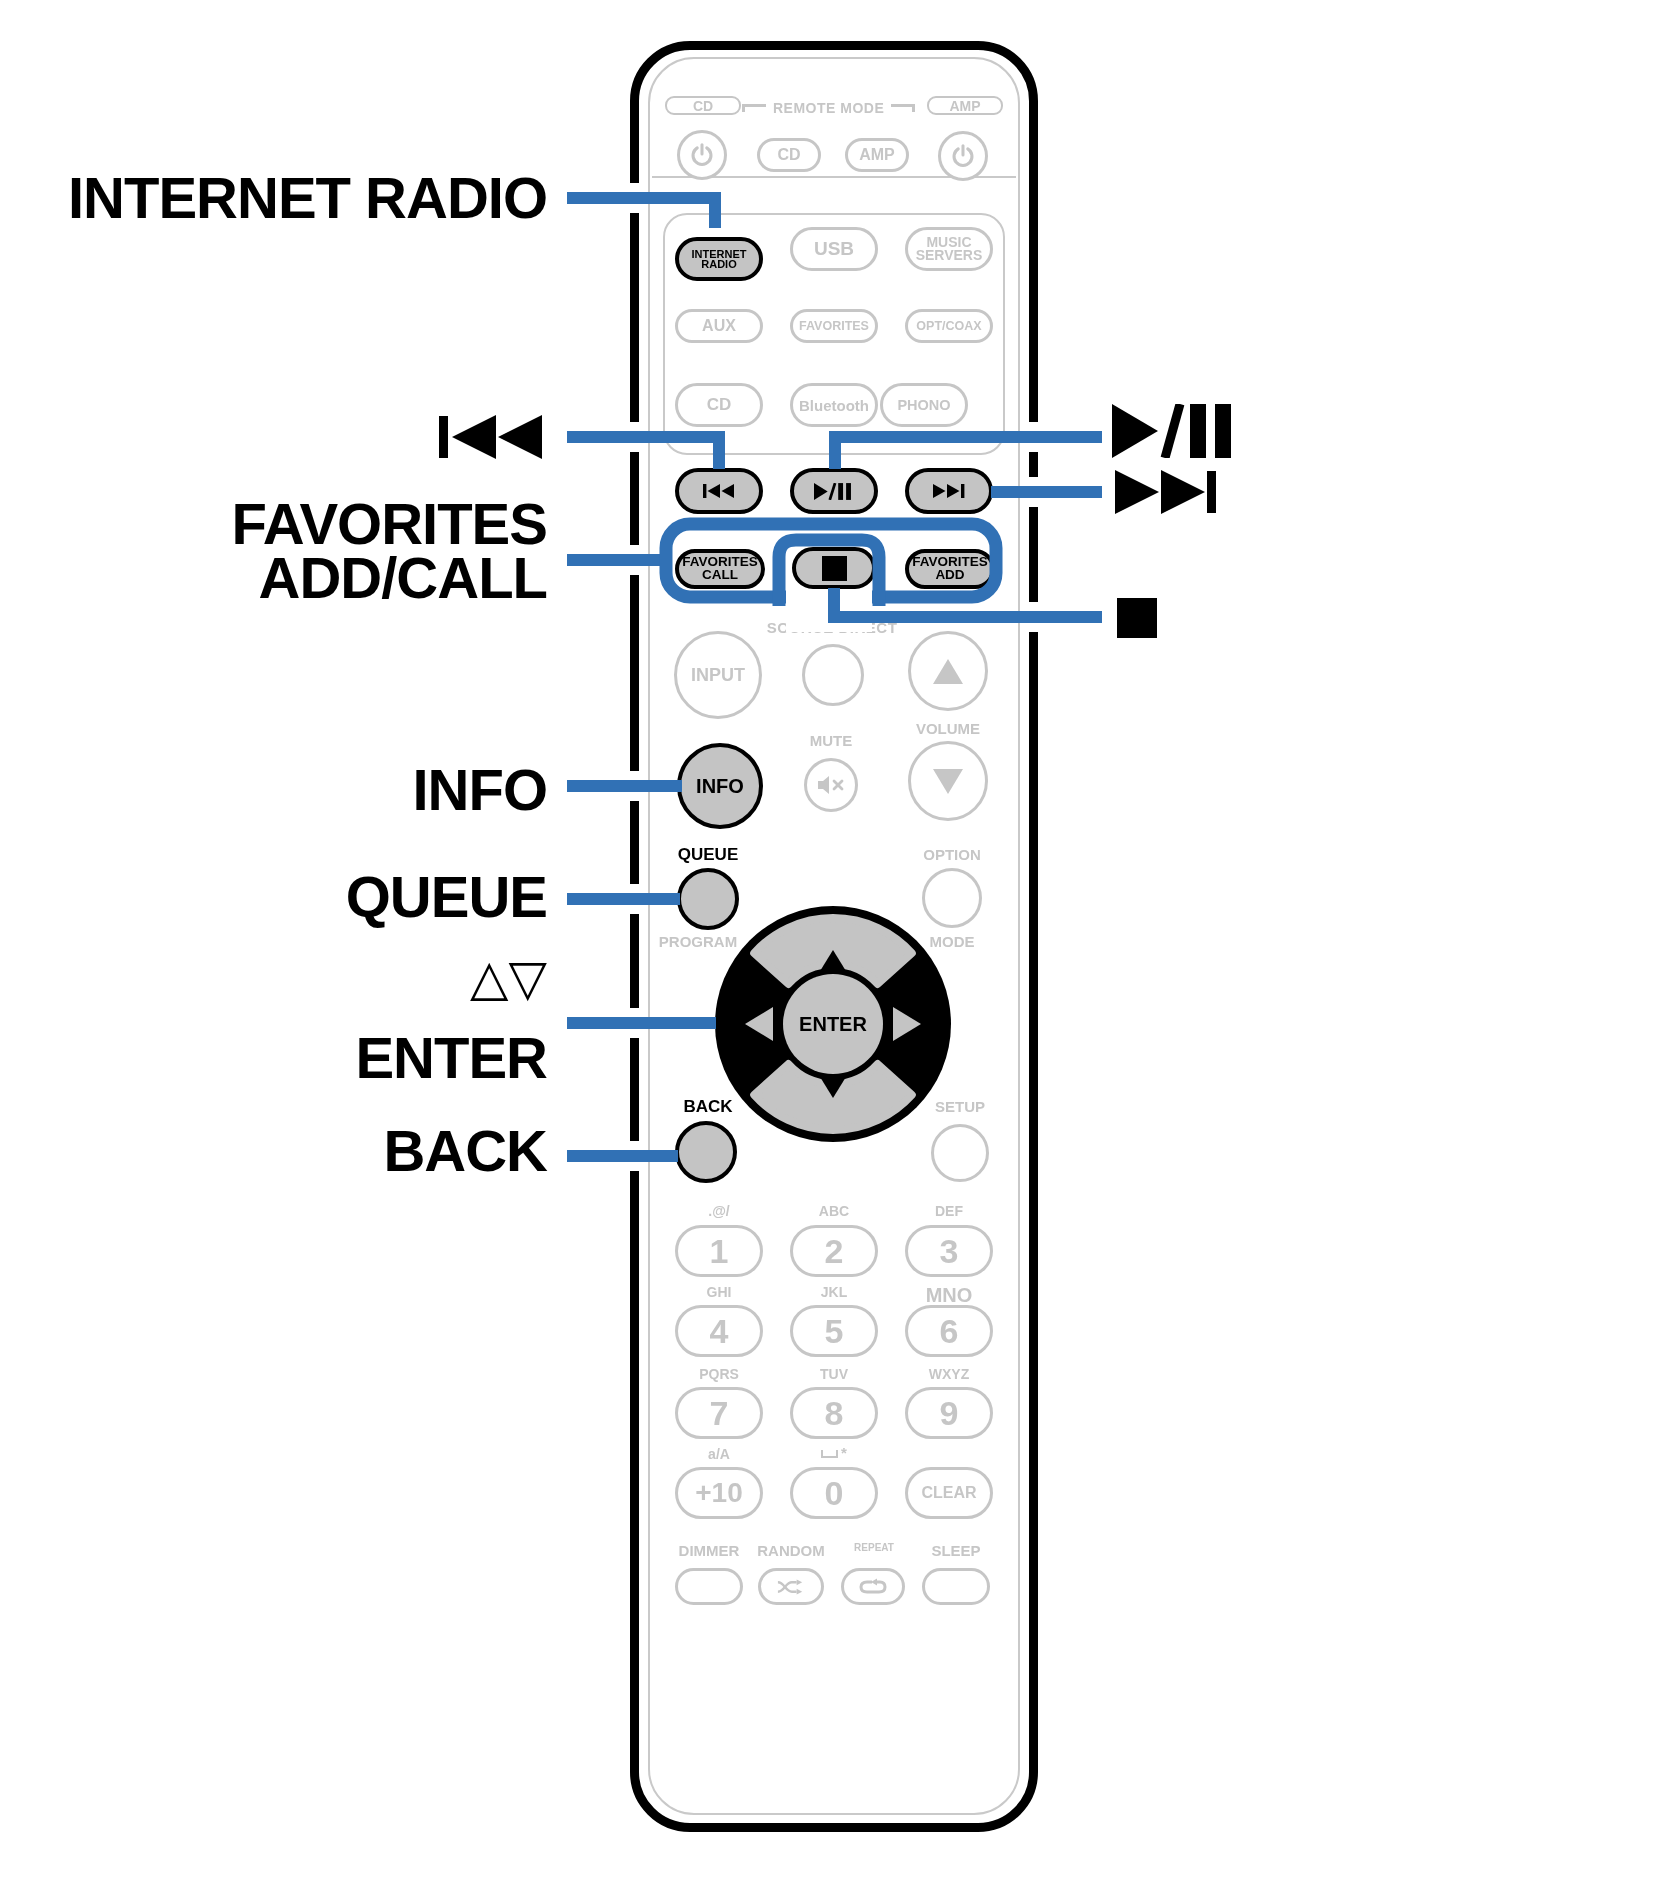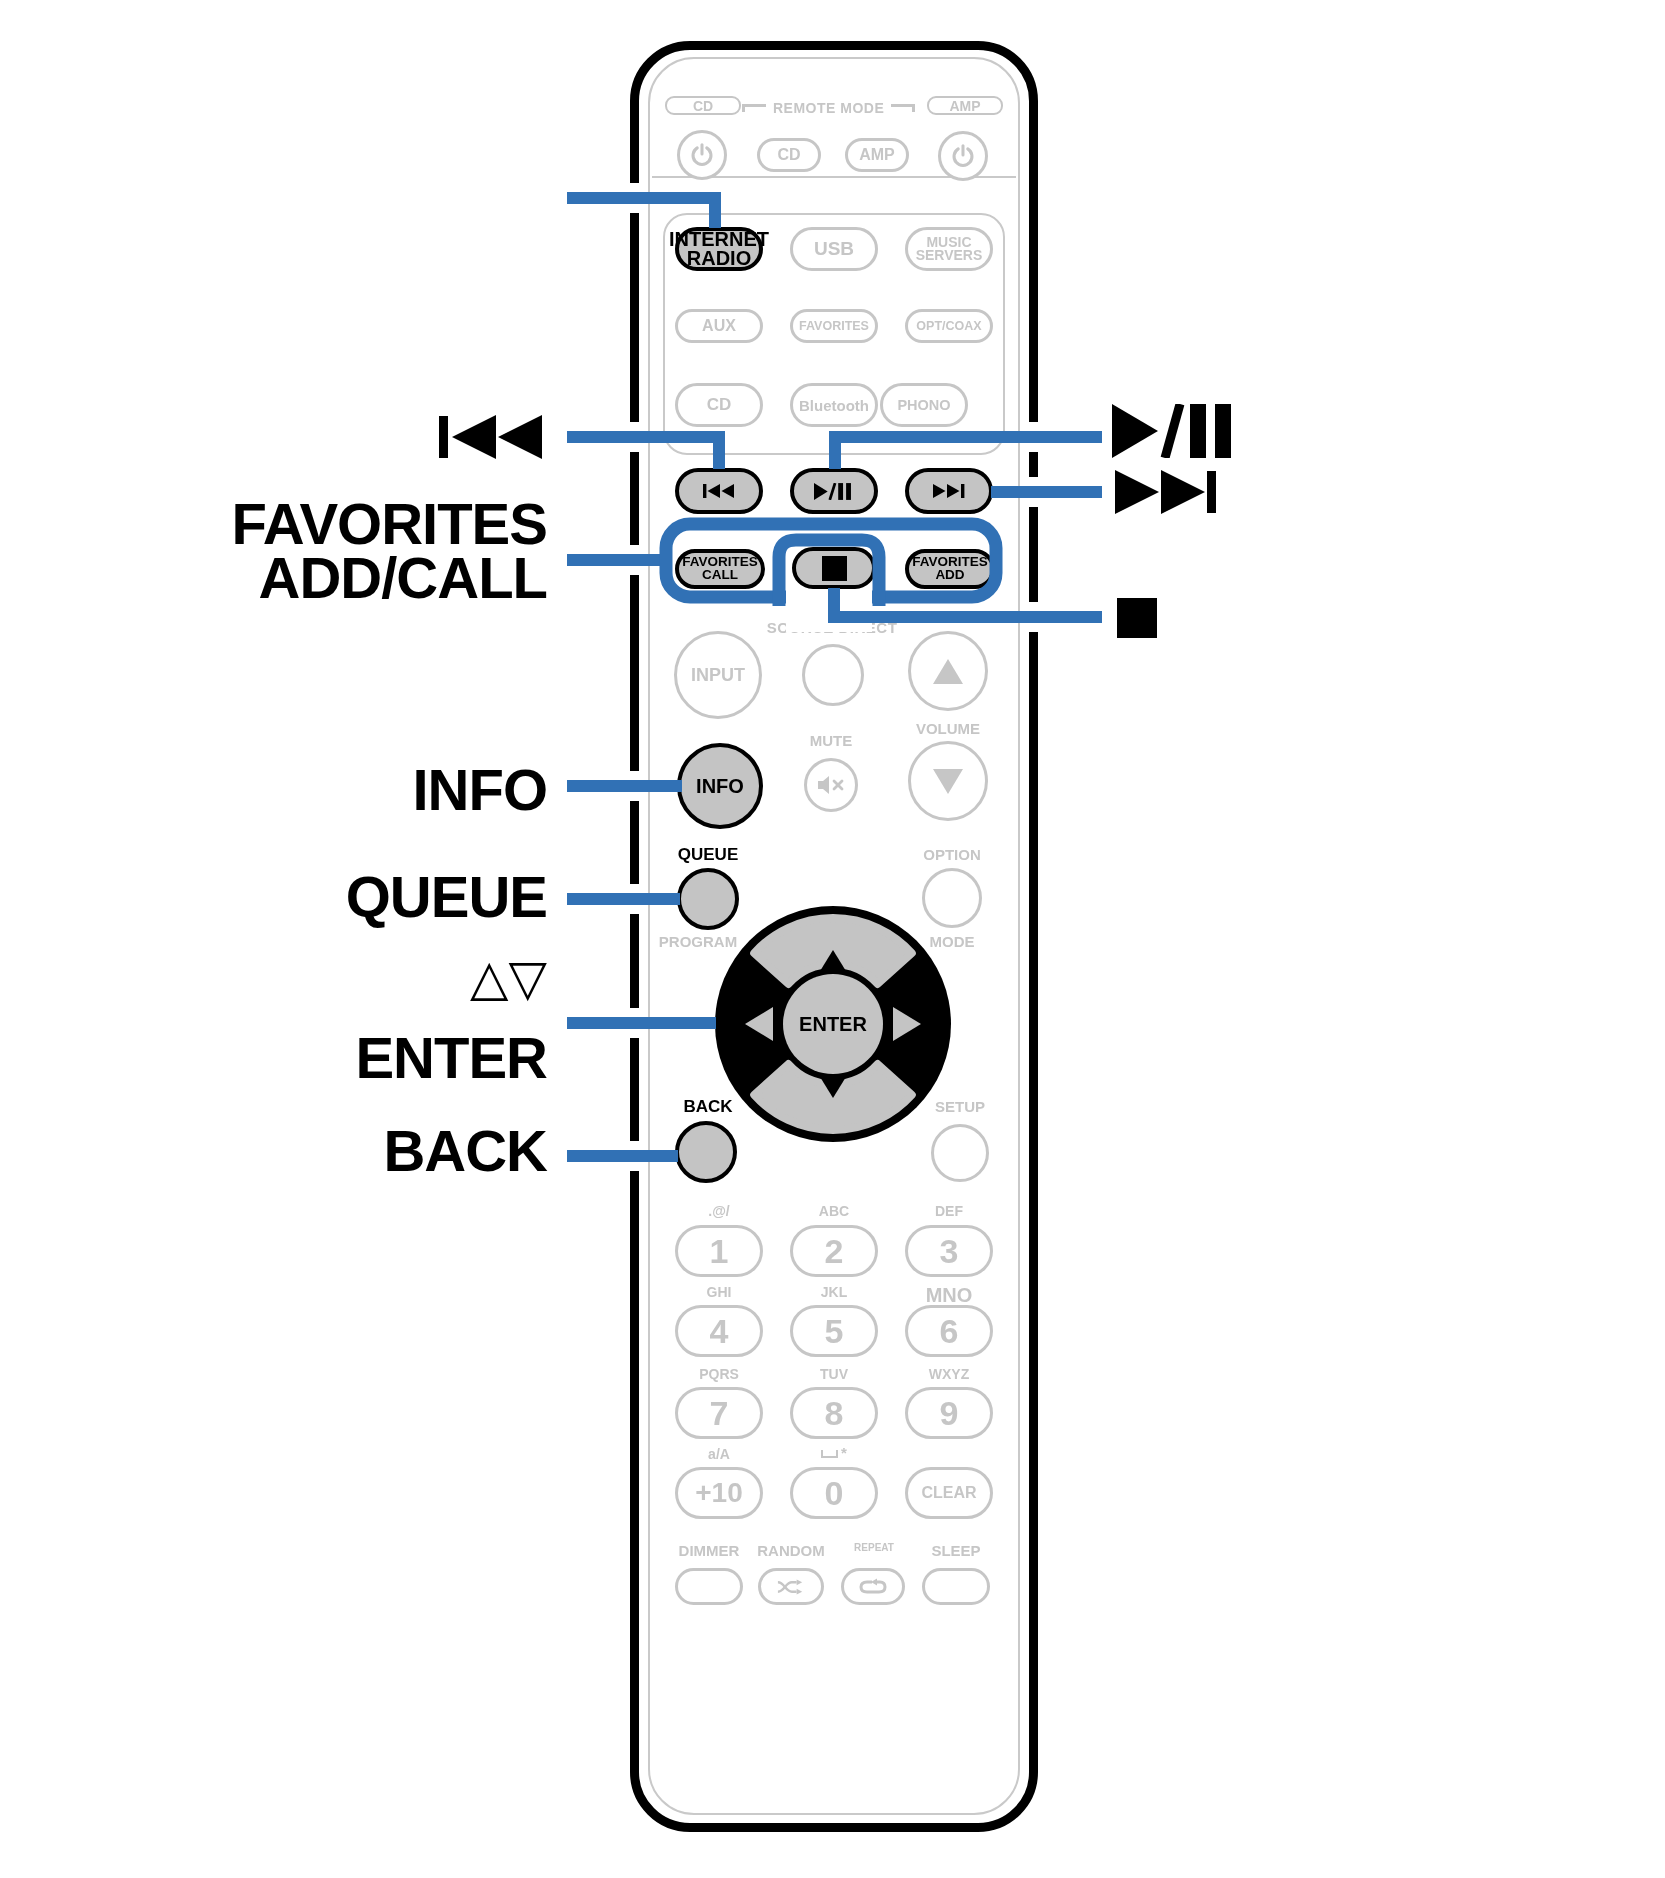--- a/index.html
+++ b/index.html
@@ -64,21 +64,21 @@
     <svg width="26" height="26" viewBox="0 0 24 24">
       <path d="M7.6 5.4 A8.3 8.3 0 1 0 16.4 5.4" fill="none" stroke="#c6c6c6" stroke-width="2.8" stroke-linecap="round"></path>
       <path d="M12 2.6 V11" fill="none" stroke="#c6c6c6" stroke-width="2.8" stroke-linecap="round"></path>
     </svg>
   </div>
   <div class="abs pill inactive b" style="left:757px;top:138px;width:64px;height:34px;font-size:16px">CD</div>
   <div class="abs pill inactive b" style="left:845px;top:138px;width:64px;height:34px;font-size:16px">AMP</div>
 
   <div class="abs srcblock"></div>
 
-  <div class="abs pill active two b" style="left:675px;top:227px;width:88px;height:44px;font-size:20px">
+  <div class="abs pill active two b" style="left:675px;top:237px;width:88px;height:44px;font-size:11px">
     <span>INTERNET</span>
     <span>RADIO</span>
   </div>
   <div class="abs pill inactive b" style="left:790px;top:227px;width:88px;height:44px;font-size:19px">USB</div>
   <div class="abs pill inactive two b" style="left:905px;top:227px;width:88px;height:44px;font-size:14px">
     <span>MUSIC</span>
     <span>SERVERS</span>
   </div>
 
   <div class="abs pill inactive b" style="left:675px;top:309px;width:88px;height:34px;font-size:16px">AUX</div>
@@ -240,20 +240,21 @@
     <path d="M779,606 V557 Q779,540 796,540 H862 Q879,540 879,557 V606" fill="none" stroke="#3171b5" stroke-width="13"></path>
     <g fill="none" stroke="#3171b5" stroke-width="12">
       <path d="M834,588 V617 H1102"></path>
       <path d="M567,786 H682"></path>
       <path d="M567,899 H680"></path>
       <path d="M567,1023 H716"></path>
       <path d="M567,1156 H678"></path>
     </g>
   </svg>
 
+  <div class="co" style="top:170px">INTERNET RADIO</div>
   <svg class="abs" style="left:435px;top:415px" width="112" height="44" viewBox="0 0 104 44">
     <rect x="0" y="1" width="9" height="42" fill="#000"></rect>
     <polygon points="57,0 13,22 57,44" fill="#000"></polygon>
     <polygon points="103,0 59,22 103,44" fill="#000"></polygon>
   </svg>
   <div class="co" style="top:497px;line-height:54px">
     <div>FAVORITES</div>
     <div>ADD/CALL</div>
   </div>
   <div class="co" style="top:762px">INFO</div>

